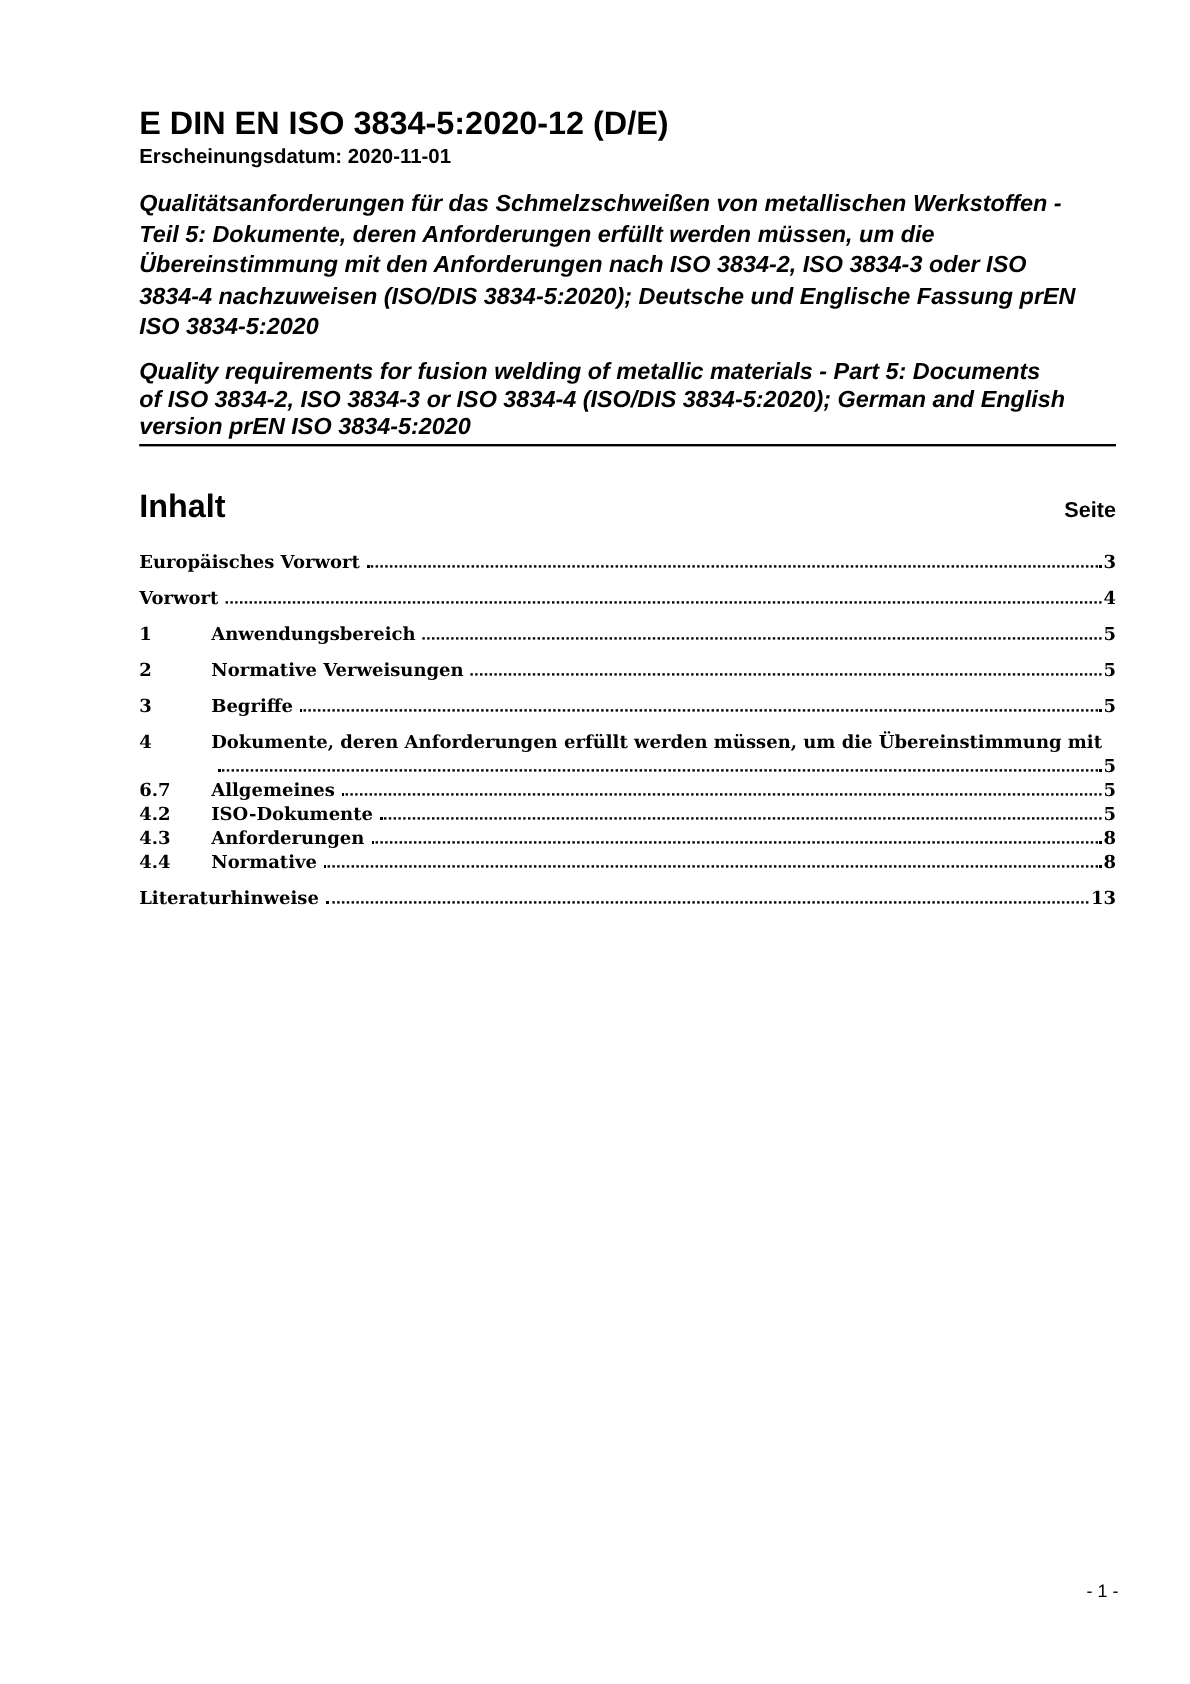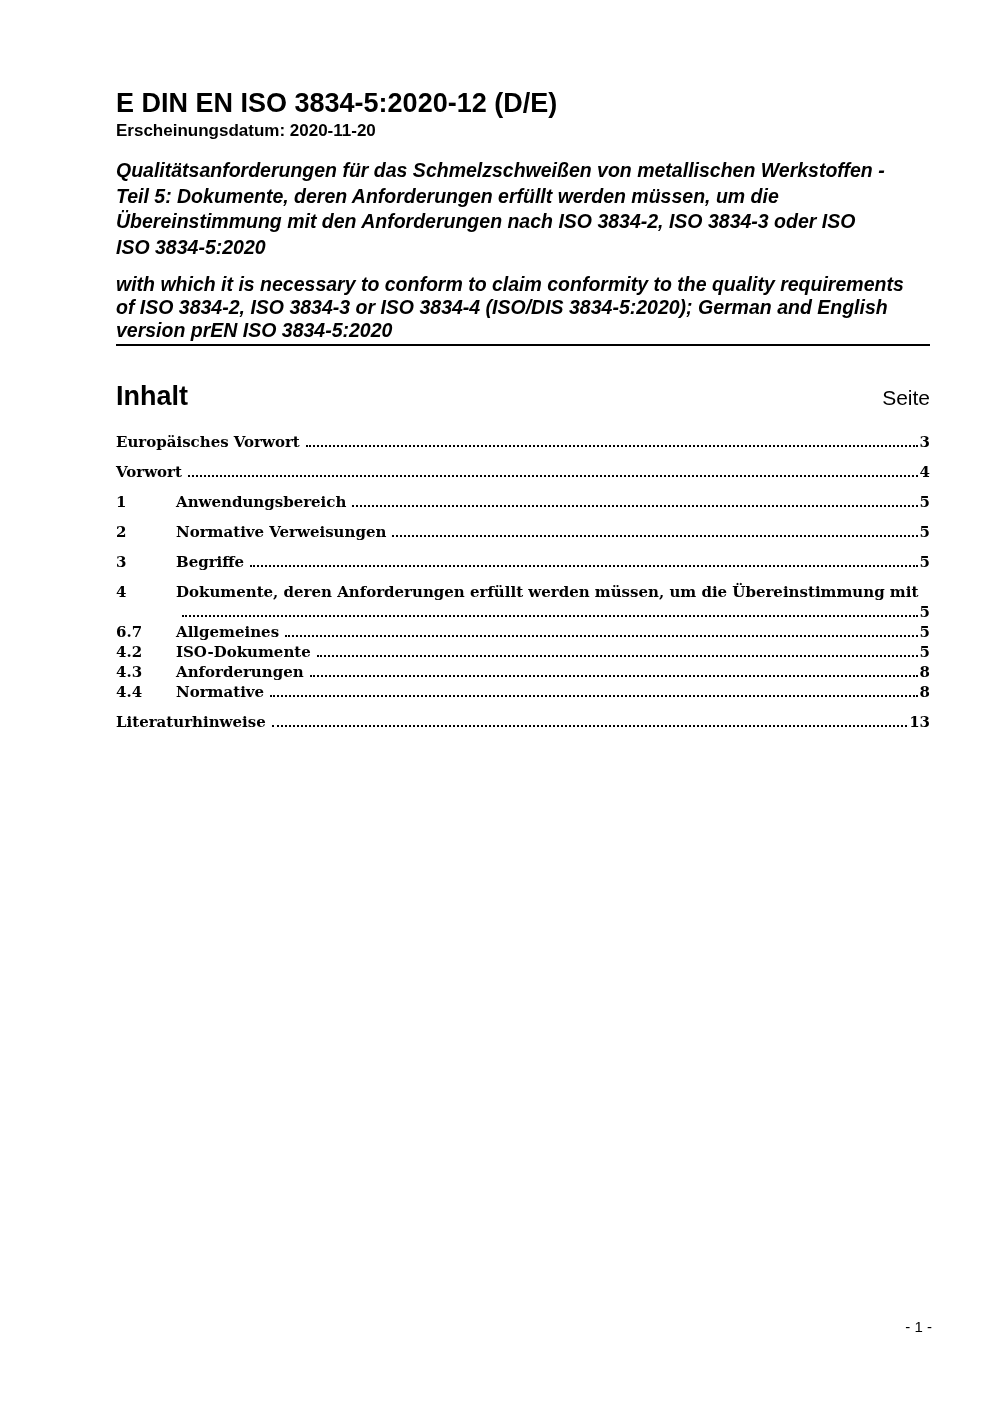--- a/index.html
+++ b/index.html
@@ -13,49 +13,50 @@
   .para{font-weight:bold;font-size:19.5px;margin-top:17px;font-style:italic;}
   .para .ln{white-space:nowrap;}
   .para.de .ln{line-height:25.5px;}
   .para.en{margin-top:13px;}
   .para.en .ln{line-height:23px;}
 
   .rule{border:none;border-top:2.5px solid #000;margin:2px 0 0 0;}
 
   .toc-head{display:flex;justify-content:space-between;align-items:baseline;margin-top:36px;}
   .toc-heading{font-size:27px;font-weight:bold;line-height:28px;margin:0;}
-  .seite-label{font-size:21px;font-weight:normal;}
+  .seite-label{font-size:18px;font-weight:bold;}
 
   .toc-list{margin-top:22px;font-family:"DejaVu Serif",serif;font-weight:bold;font-size:15px;}
   .toc-row{display:flex;align-items:baseline;line-height:20px;}
   .toc-row.sp{margin-top:10px;}
   .toc-num{width:60px;flex:none;}
   .toc-label{flex:none;white-space:nowrap;}
   .toc-leader{flex:1 1 auto;border-bottom:2px dotted #000;margin:0 2px 1px 6px;min-width:8px;}
   .toc-page{flex:none;text-align:right;}
 
   .page-num{position:absolute;top:1318px;right:60px;font-size:15px;line-height:18px;}
 </style>
 </head>
 <body>
 
 <div class="page">
 
   <h1 class="doc-title">E DIN EN ISO 3834-5:2020-12 (D/E)</h1>
-  <div class="pub-date">Erscheinungsdatum: 2020-11-20</div>
+  <div class="pub-date">Erscheinungsdatum: 2020-11-01</div>
 
   <div class="para de">
     <div class="ln">Qualitätsanforderungen für das Schmelzschweißen von metallischen Werkstoffen -</div>
     <div class="ln">Teil 5: Dokumente, deren Anforderungen erfüllt werden müssen, um die</div>
     <div class="ln">Übereinstimmung mit den Anforderungen nach ISO 3834-2, ISO 3834-3 oder ISO</div>
+    <div class="ln">3834-4 nachzuweisen (ISO/DIS 3834-5:2020); Deutsche und Englische Fassung prEN</div>
     <div class="ln">ISO 3834-5:2020</div>
   </div>
 
   <div class="para en">
-    <div class="ln">with which it is necessary to conform to claim conformity to the quality requirements</div>
+    <div class="ln">Quality requirements for fusion welding of metallic materials - Part 5: Documents</div>
     <div class="ln">of ISO 3834-2, ISO 3834-3 or ISO 3834-4 (ISO/DIS 3834-5:2020); German and English</div>
     <div class="ln">version prEN ISO 3834-5:2020</div>
   </div>
 
   <hr class="rule">
 
   <section>
     <div class="toc-head">
       <h2 class="toc-heading">Inhalt</h2>
       <span class="seite-label">Seite</span>

